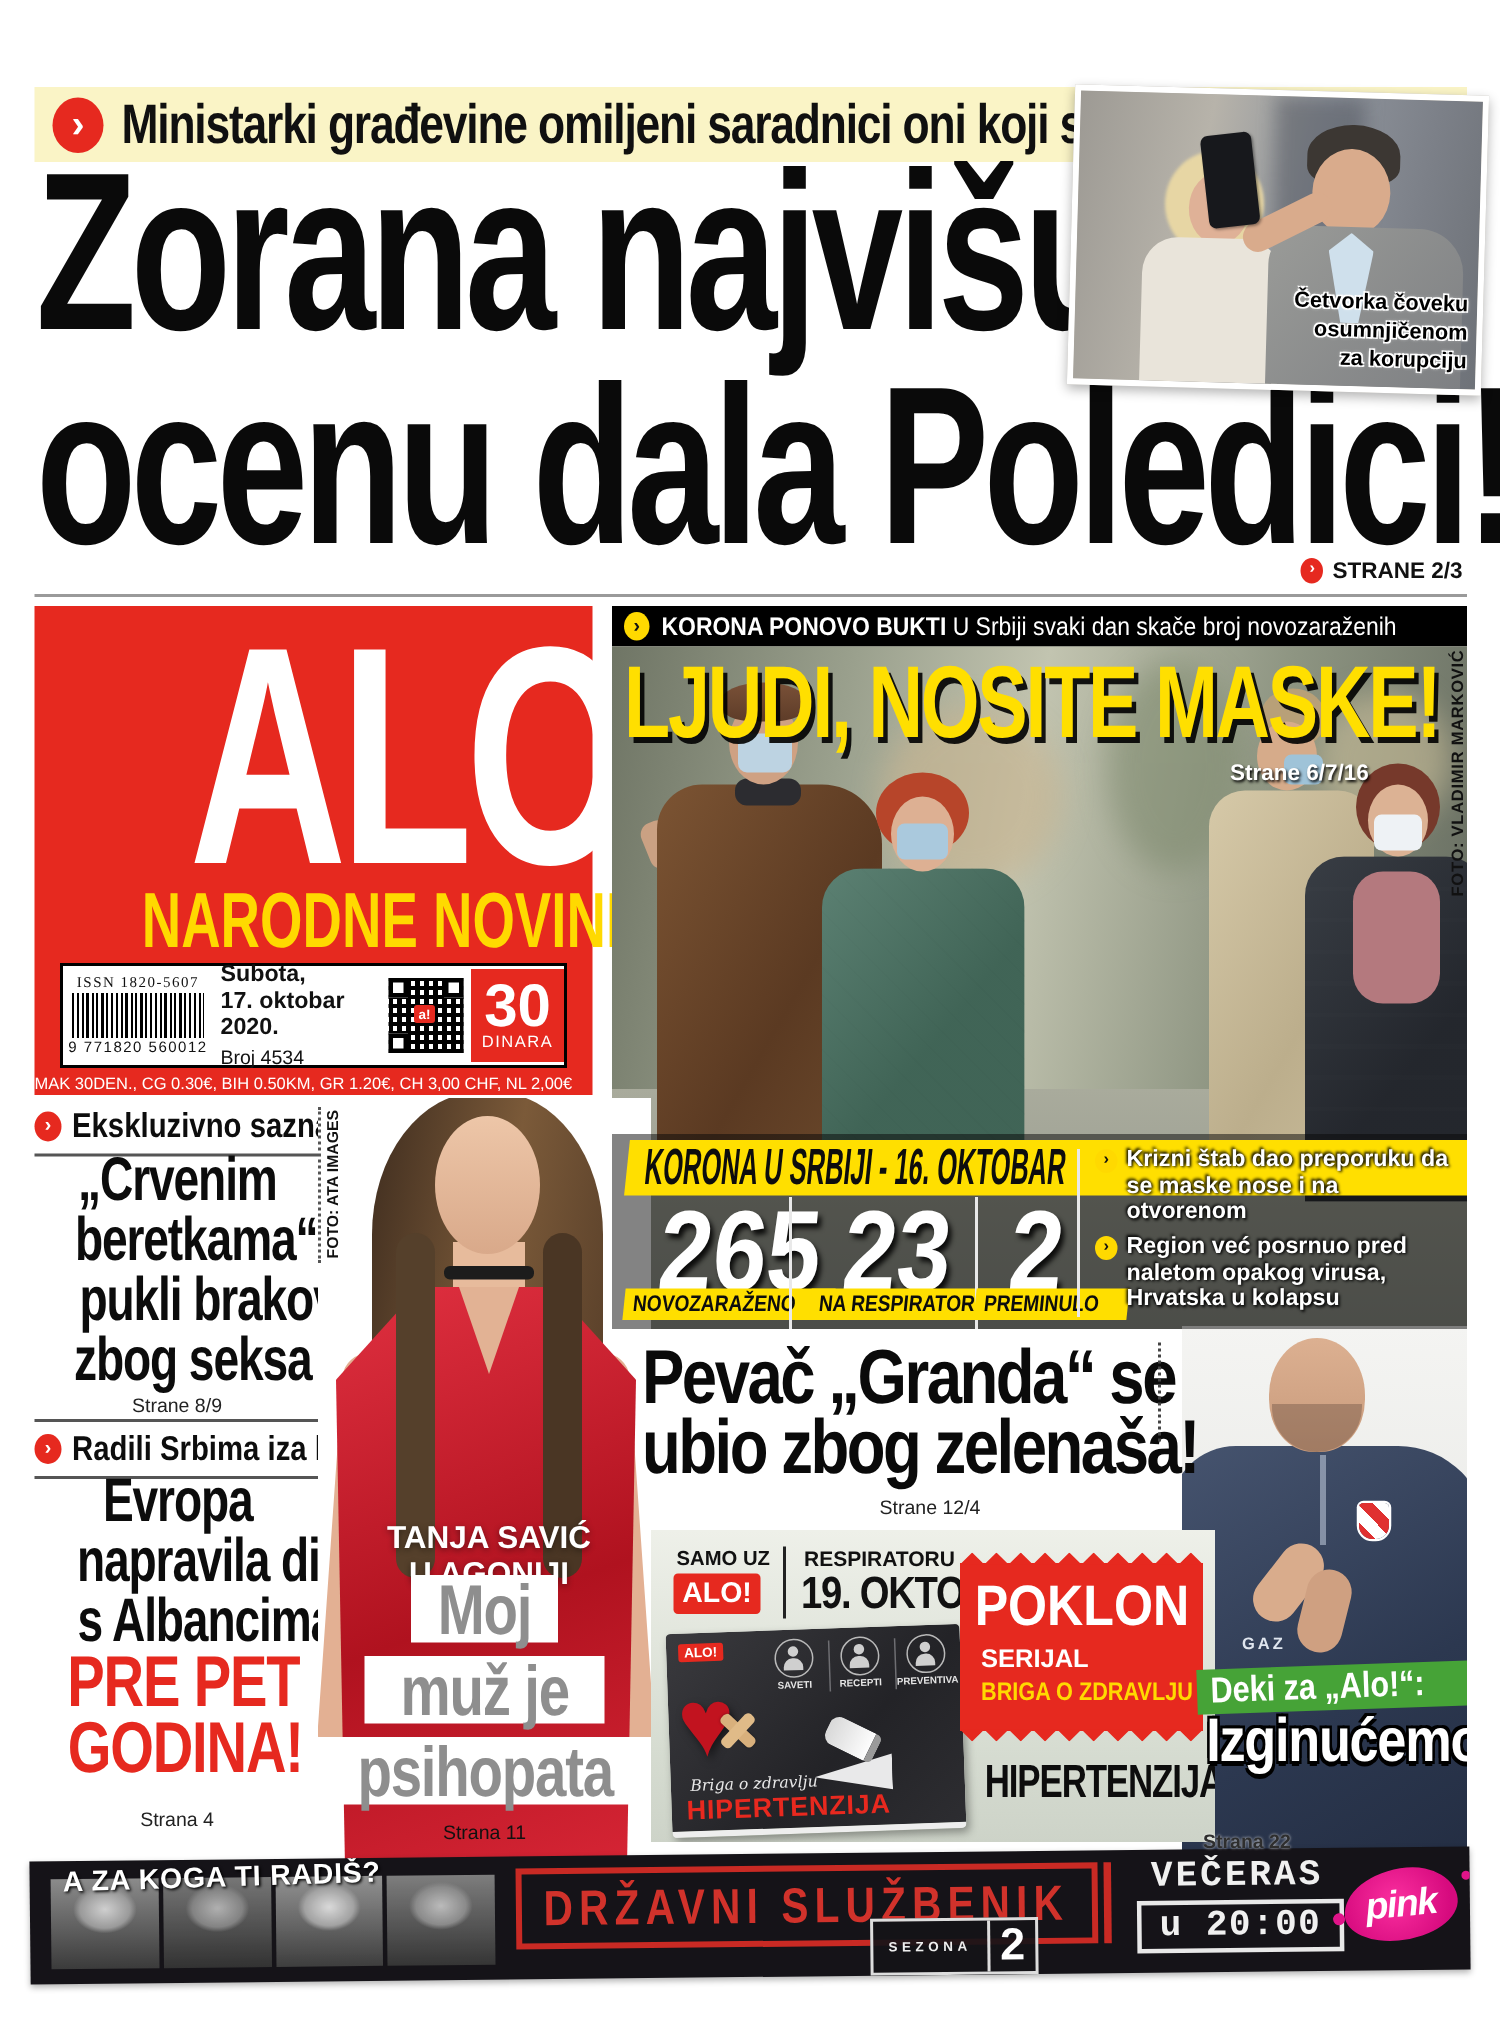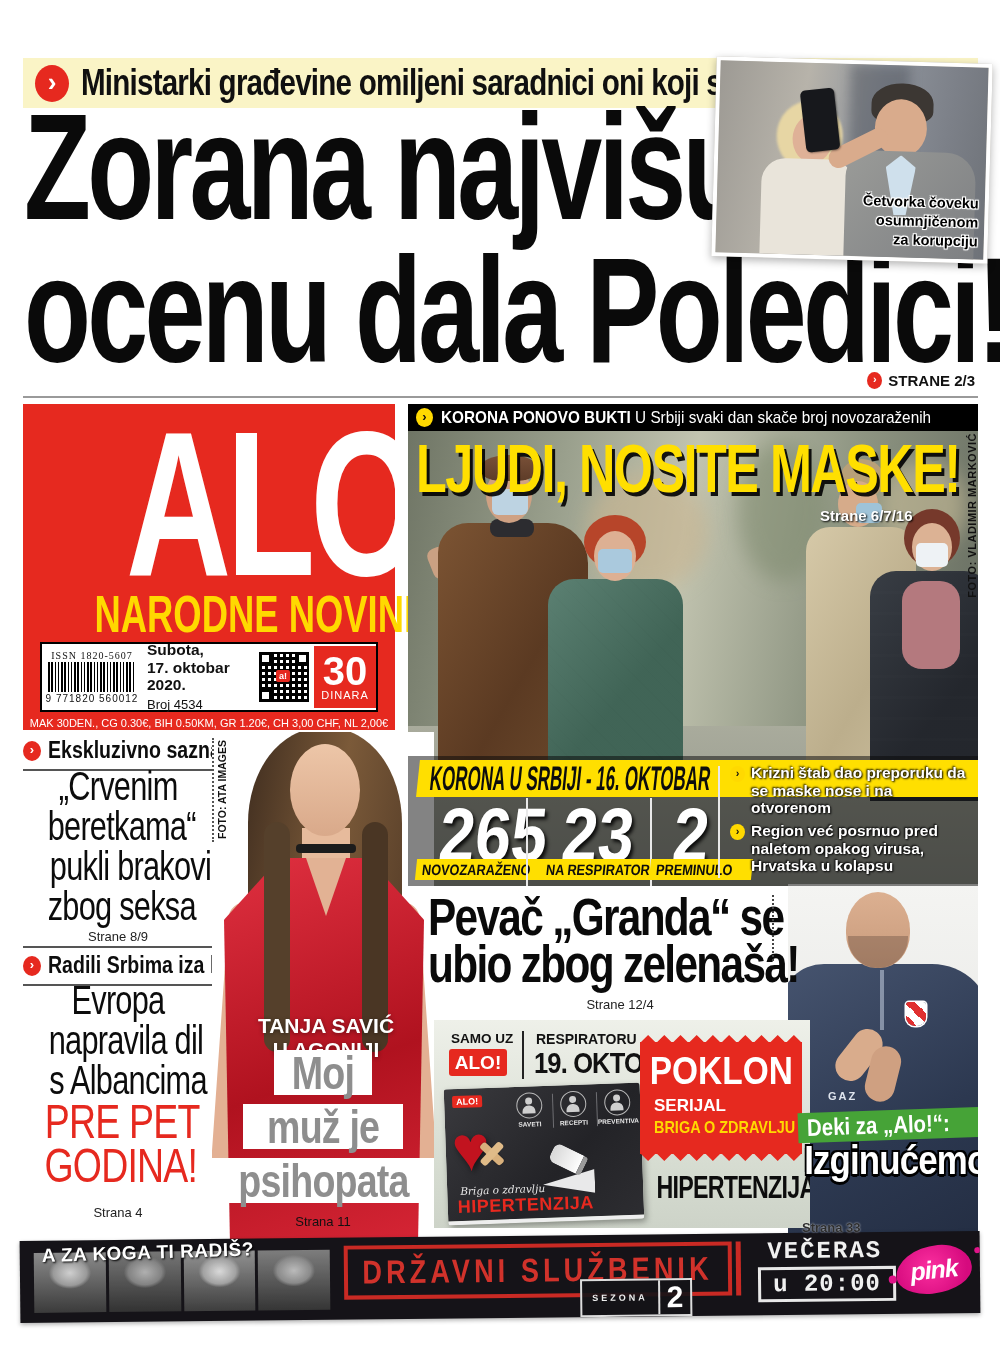--- a/index.html
+++ b/index.html
@@ -66,21 +66,21 @@
   .qr{position:relative;width:54px;height:54px;background:#fff;flex:0 0 auto;}
   .qr-pat{position:absolute;inset:2px;background:repeating-linear-gradient(0deg,#000 0 3px,transparent 3px 6px),
       repeating-linear-gradient(90deg,#000 0 3px,#fff 3px 6px);}
   .qr-eye{position:absolute;width:13px;height:13px;border:3px solid #000;background:#fff;box-sizing:border-box;}
   .qr-chip{position:absolute;left:19px;top:20px;background:#e6291f;color:#fff;font-size:9px;font-weight:bold;
     padding:1px 3px;border-radius:2px;}
   .price-chip{width:62px;height:62px;margin-left:3px;background:#e6291f;color:#fff;display:flex;flex-direction:column;
     align-items:center;justify-content:center;flex:0 0 auto;}
   .p30{font-size:40px;font-weight:bold;line-height:36px;}
   .pdin{font-size:11px;letter-spacing:1px;}
-  .prices{position:absolute;left:0;bottom:1px;width:100%;text-align:center;color:#fff;font-size:11px;}
+  .prices{position:absolute;left:0;bottom:1px;width:100%;color:#fff;font-size:11px;}
 
   
   .kbar{left:408px;top:404px;width:570px;height:27px;background:#000;color:#fff;display:flex;align-items:center;
     gap:8px;padding-left:8px;box-sizing:border-box;}
   .kbar .yicon{width:17px;height:17px;font-size:13px;padding-bottom:2px;}
   .kbar-text{font-size:17px;transform:scaleX(.9);transform-origin:left center;display:inline-block;white-space:nowrap;}
   .kphoto{left:408px;top:431px;width:570px;height:455px;background:#8d927f;overflow:hidden;}
   .kbg{position:absolute;inset:0;background:linear-gradient(100deg,#6f7565 0%,#9aa08d 25%,#c2c4b0 45%,#8e9582 70%,#5f655a 100%);}
   .kroad{position:absolute;left:0;top:295px;width:100%;height:160px;background:linear-gradient(#a9ab9c,#90938a);}
   .blob{position:absolute;border-radius:50%;filter:blur(10px);}
@@ -109,21 +109,21 @@
   .kbullet{display:flex;gap:6px;margin-bottom:5px;}
   .kbullet .yicon{width:15px;height:15px;font-size:11px;margin-top:2px;padding-bottom:1px;}
   .kbullet span.txt{color:#fff;font-weight:bold;font-size:15.5px;line-height:1.14;
     text-shadow:1px 1px 2px #000,-1px -1px 2px #000;}
 
   
   .kicker{position:absolute;left:23px;width:190px;display:flex;align-items:center;gap:7px;font-size:23px;
     font-weight:bold;color:#0d0d0d;border-bottom:2px solid #555;padding-bottom:5px;}
   .kicker .ricon{width:18px;height:18px;font-size:13px;padding-bottom:2px;}
   .kicker .cond{transform:scaleX(.85);}
-  .story-lines{position:absolute;left:23px;width:190px;text-align:center;font-weight:normal;color:#0c0c0c;letter-spacing:-1px;}
+  .story-lines{position:absolute;left:23px;width:190px;text-align:center;font-weight:bold;color:#0c0c0c;letter-spacing:-1px;}
   .story-lines div{font-size:41px;line-height:40px;}
   .story-lines .condc{transform:scaleX(.75);}
   .story-red div{font-size:48px;line-height:44px;color:#e6291f;}
   .story-red .condc{transform:scaleX(.78);}
   .pages-small{position:absolute;font-size:13px;color:#222;text-align:center;}
   .rule-left{position:absolute;left:23px;width:190px;border-top:2px solid #555;}
 
   
   .tanja{left:212px;top:732px;width:222px;height:510px;background:#fff;overflow:hidden;}
   .t-dot{position:absolute;left:0;top:6px;height:104px;border-left:2px dotted #555;}
@@ -450,21 +450,21 @@
     <div class="s-body"></div>
     <div class="s-zip"></div>
     <div class="s-head"></div>
     <div class="s-beard"></div>
     <div class="s-crest"></div>
     <div class="s-hand1"></div>
     <div class="s-hand2"></div>
     <div class="s-gaz">GAZ</div>
     <div class="deki-chip"><span class="cond">Deki za „Alo!“:</span></div>
     <div class="deki-line dl1"><span class="condc">Izginućemo</span></div>
-    <div class="deki-pages">Strana 33</div>
+    <div class="deki-pages">Strana 22</div>
   </div>
 
   <div class="abs promo">
     <div class="pr-samo">SAMO UZ</div>
     <div class="pr-alo">ALO!</div>
     <div class="pr-div"></div>
     <div class="pr-day">RESPIRATORU</div>
     <div class="pr-date"><span class="cond">19. OKTOBAR</span></div>
 
     <div class="booklet">

